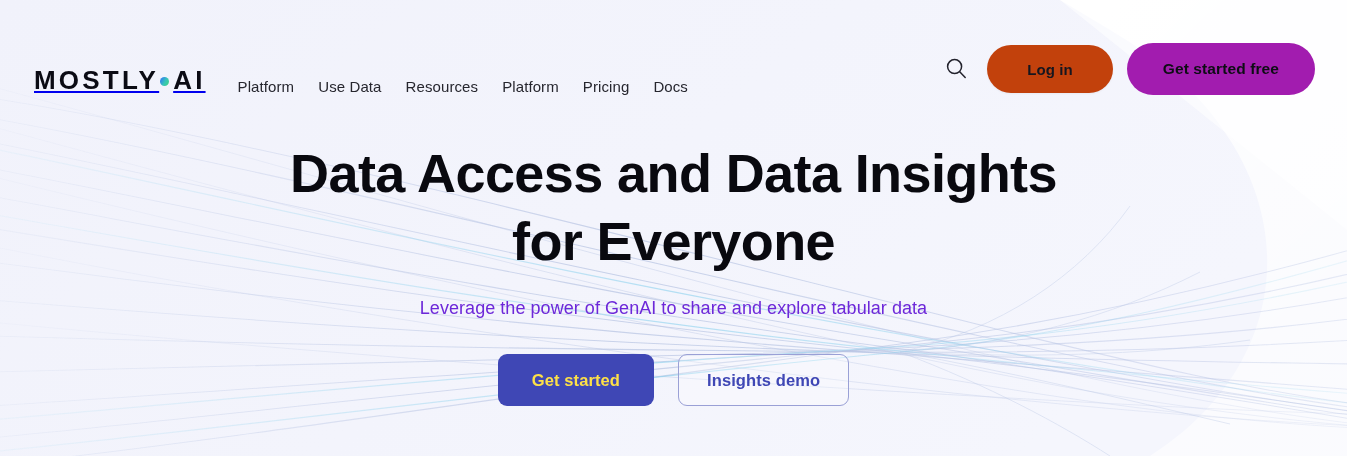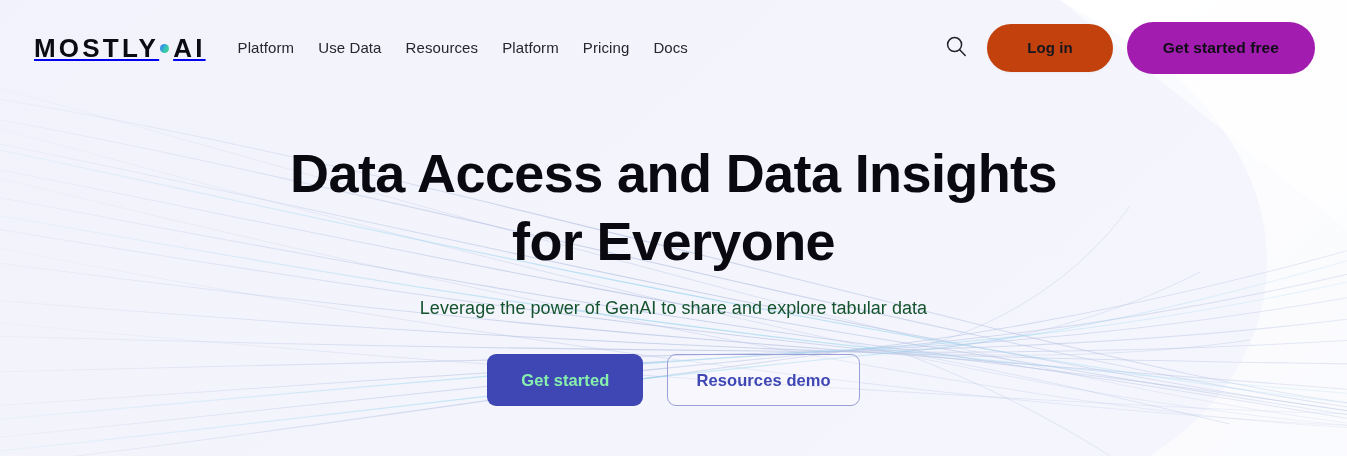--- a/index.html
+++ b/index.html
@@ -33,21 +33,21 @@
   }
   .bg-svg { position: absolute; inset: 0; width: 1347px; height: 456px; display: block; }
 
   
   .header {
     position: absolute;
     top: 0; left: 0;
     width: 1347px;
     height: 95px;
     display: flex;
-    align-items: center;
+    align-items: flex-end;
     padding: 0 32px 0 34px;
     z-index: 20;
   }
 
   .logo {
     display: flex;
     align-items: center;
     height: 30px;
     margin-right: 30px;
     cursor: pointer;
@@ -152,35 +152,35 @@
     color: #09090f;
     text-align: center;
     margin-top: 52px;
     max-width: 820px;
   }
   .hero-title .line { display: block; }
 
   .hero-sub {
     margin-top: 23px;
     font-size: 18px;
-    color: #14532d;
+    color: #6d28d9;
     letter-spacing: 0.05px;
     text-align: center;
   }
 
   .hero-actions {
     margin-top: 35px;
     display: flex;
     align-items: center;
     gap: 24px;
   }
 
   .btn-primary {
     background: #3f47b5;
-    color: #86efac;
+    color: #fde047;
     border: none;
     border-radius: 9px;
     height: 52px;
     padding: 0 34px;
     font-size: 16.5px;
     font-weight: 700;
     cursor: pointer;
     font-family: "Liberation Sans", sans-serif;
     letter-spacing: 0.1px;
   }
@@ -312,17 +312,17 @@
 
     <h1 class="hero-title">
       <span class="line">Data Access and Data Insights</span>
       <span class="line">for Everyone</span>
     </h1>
 
     <p class="hero-sub">Leverage the power of GenAI to share and explore tabular data</p>
 
     <div class="hero-actions">
       <button class="btn-primary">Get started</button>
-      <button class="btn-secondary">Resources demo</button>
+      <button class="btn-secondary">Insights demo</button>
     </div>
   </section>
 
 </div>
 
 </body></html>

